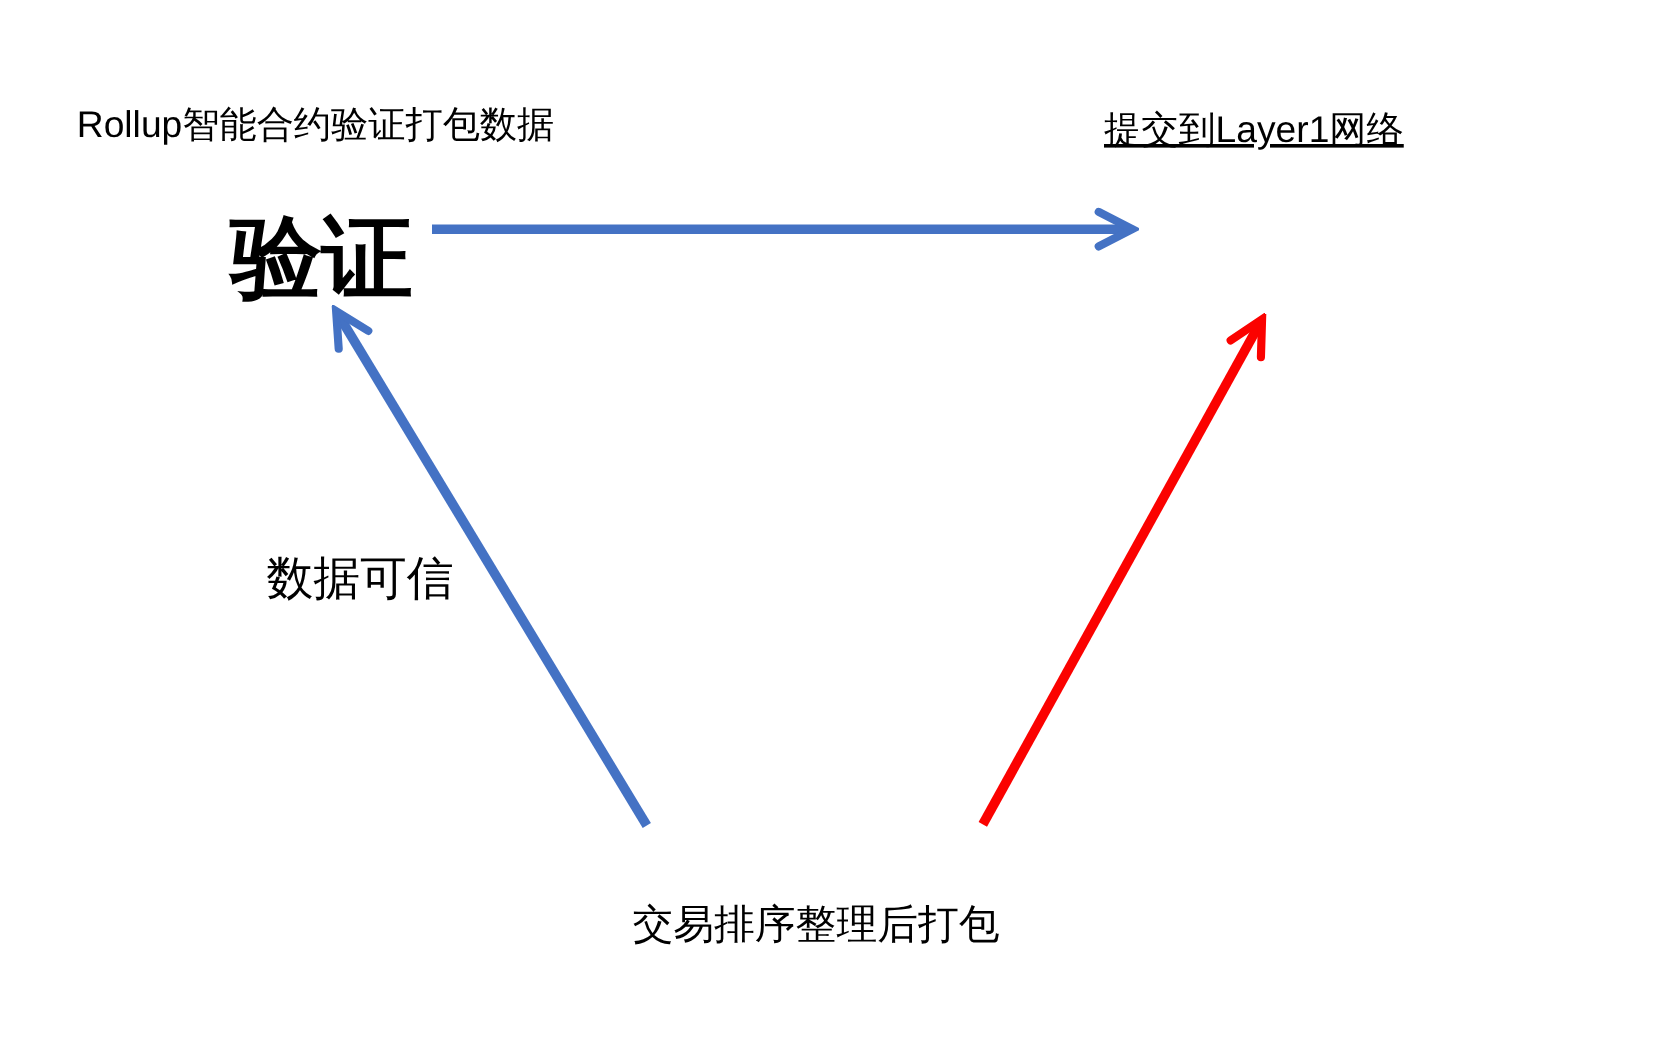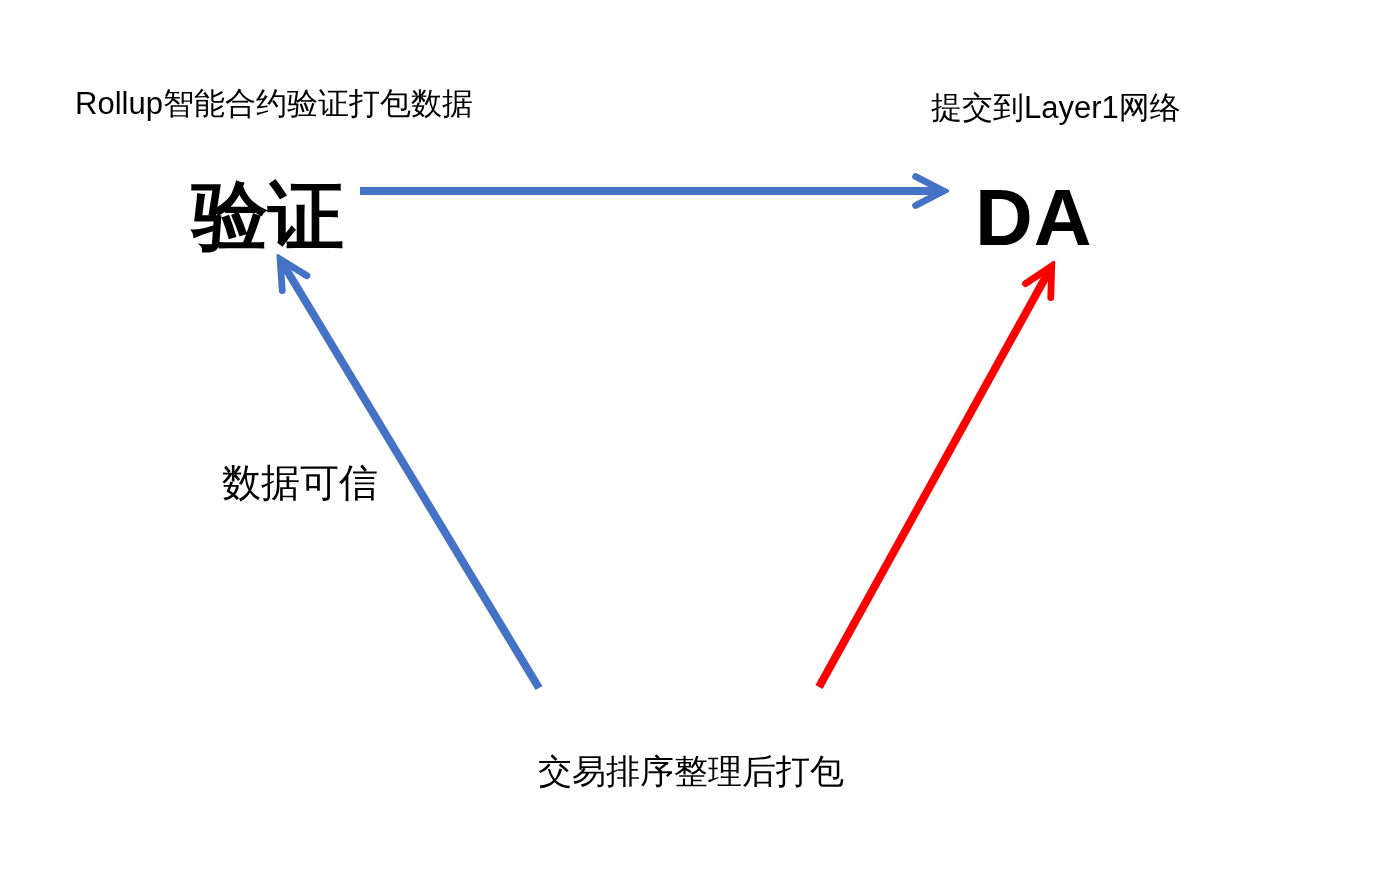--- a/index.html
+++ b/index.html
@@ -23,21 +23,20 @@
   }
   .txt {
     position: absolute;
     color: #000000;
     white-space: nowrap;
     line-height: 1.15;
   }
   .caption {
     font-size: 31px;
     font-weight: 400;
-    margin-left: 11px;
   }
   .node-title {
     font-weight: 700;
     line-height: 1;
     margin-top: 26px;
   }
   .title-verify {
     left: 192px;
     top: 152px;
     font-size: 76px;
@@ -53,20 +52,21 @@
     top: 648px;
     font-size: 76px;
   }
   .caption-verify {
     left: 64px;
     top: 86px;
   }
   .caption-da {
     left: 920px;
     top: 90px;
+    text-decoration: underline;
   }
   .caption-sequencer {
     left: 527px;
     top: 752px;
     font-size: 34px;
     font-family: Liberation Serif, serif;
   }
   .edge-label {
     font-size: 39px;
     font-weight: 400;
@@ -100,19 +100,18 @@
 
     <line x1="539" y1="688" x2="283" y2="264" stroke-width="8" marker-end="url(#head-blue)" stroke="#4472C4"></line>
 
     <line x1="819" y1="687" x2="1049" y2="271" stroke-width="8" marker-end="url(#head-red)" stroke="#FB0200"></line>
   </svg>
 
   <div class="txt caption caption-verify">Rollup智能合约验证打包数据</div>
   <div class="txt node-title title-verify">验证</div>
 
   <div class="txt caption caption-da">提交到Layer1网络</div>
-  <div class="txt node-title title-da">DA</div>
 
   <div class="txt caption caption-sequencer">交易排序整理后打包</div>
 
   <div class="txt edge-label label-trusted">数据可信</div>
 
 </div>
 
 </body></html>

